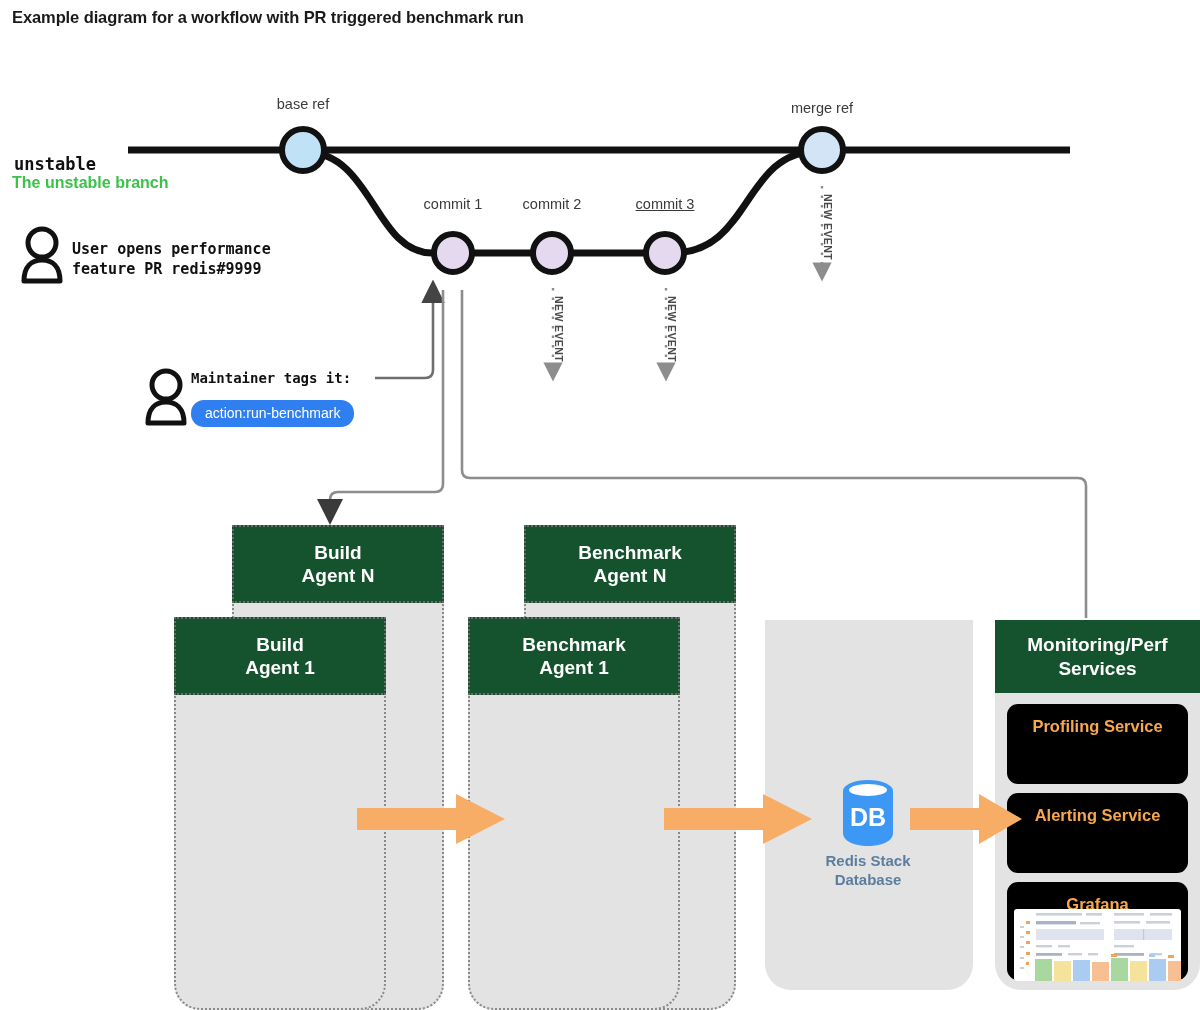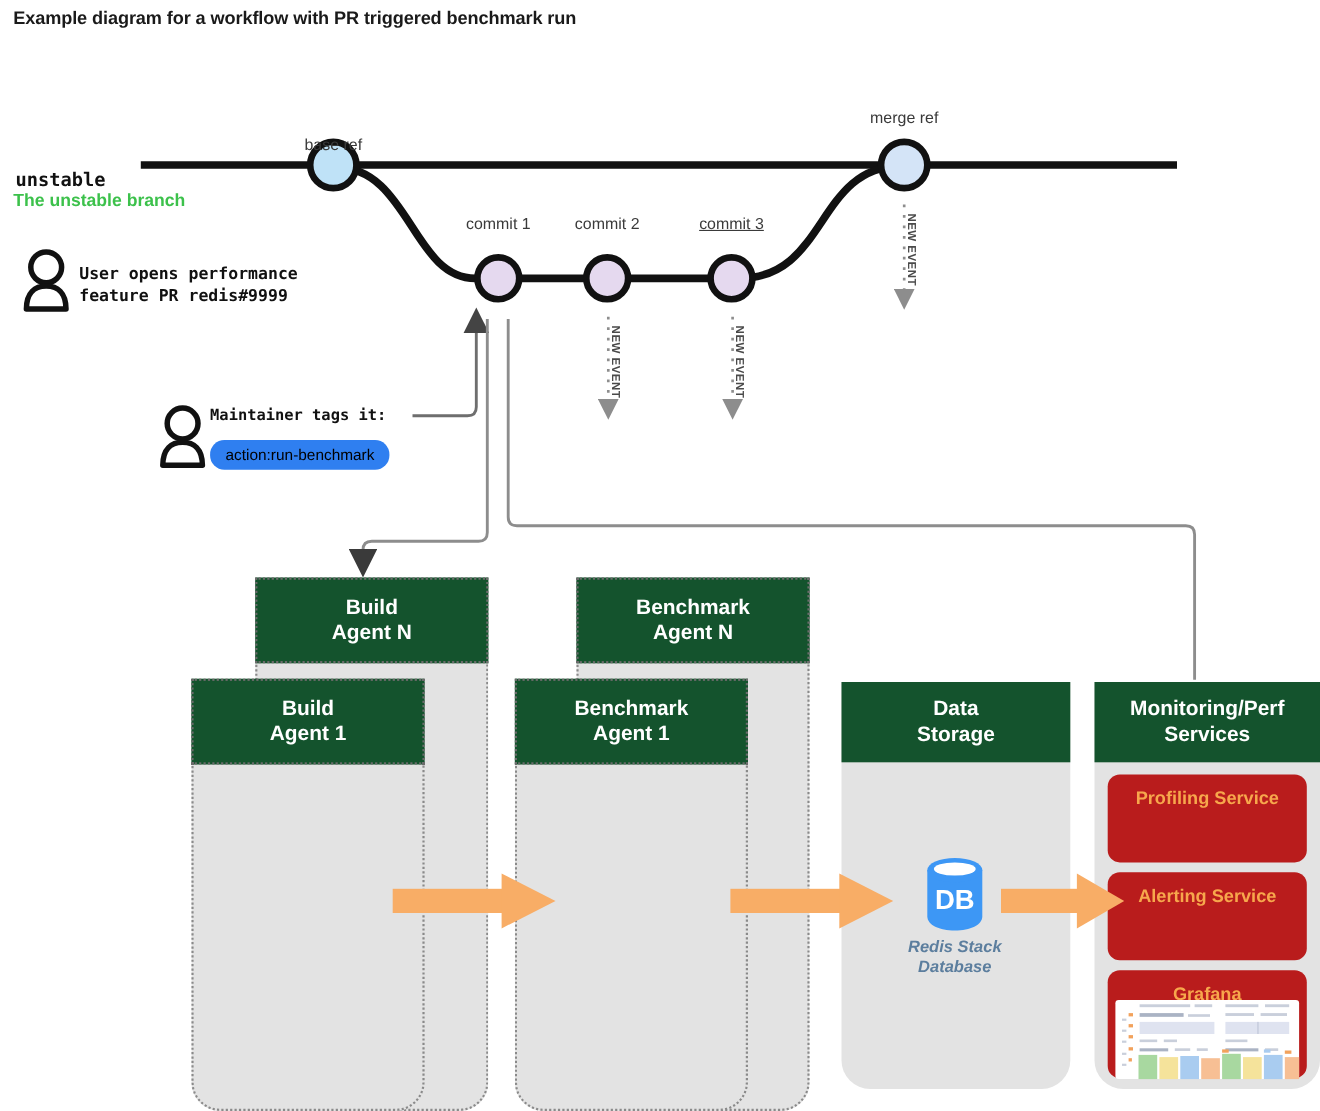--- a/index.html
+++ b/index.html
@@ -13,31 +13,31 @@
          color:#111;font-family:"DejaVu Sans Mono","Liberation Mono",monospace;margin-top:16px;}
   .branch-sub{position:absolute;left:12px;top:174px;font-size:16px;font-weight:bold;
          color:#3cc14b;}
   .node-label{position:absolute;font-size:14.5px;color:#3a3a3a;text-align:center;
          white-space:nowrap;}
   .mono{font-family:"DejaVu Sans Mono","Liberation Mono",monospace;
         font-size:15px;font-weight:bold;color:#111;line-height:1.5;white-space:pre;}
   .newevent{position:absolute;font-size:10.5px;font-weight:bold;color:#4a4a4a;
         letter-spacing:0.4px;transform:rotate(90deg);transform-origin:left top;
         white-space:nowrap;}
-  .tag-pill{position:absolute;background:#2f7ff0;color:#000000;border-radius:13px;
+  .tag-pill{position:absolute;background:#2f7ff0;color:#ffffff;border-radius:13px;
         padding:5px 14px 6px;font-size:14px;white-space:nowrap;}
   .panel{position:absolute;background:#e3e3e3;border:2.2px dotted #8a8a8a;
         border-radius:0 0 26px 26px;box-sizing:border-box;}
   .panel.solid{background:#e3e3e3;border:none;border-radius:0 0 26px 26px;}
   .hdr{position:absolute;background:#14532d;color:#fff;font-weight:bold;
         font-size:19px;line-height:1.22;text-align:center;display:flex;
         align-items:center;justify-content:center;box-sizing:border-box;
         border:2.2px dotted #6b6b6b;}
   .hdr.nodash{border:none;}
-  .svc{position:absolute;background:#b91c1c;border-radius:11px;}
+  .svc{position:absolute;background:#000000;border-radius:11px;}
   .svc-label{position:absolute;width:100%;top:13px;text-align:center;
         font-size:16.5px;font-weight:bold;color:#f7a74c;}
   .db-label{position:absolute;text-align:center;font-size:15px;font-weight:bold;
         color:#5c7e9e;line-height:1.25;white-space:nowrap;}
 </style>
 </head>
 <body>
 
 <div id="stage">
 
@@ -78,21 +78,21 @@
     <path d="M375,378 L425,378 Q433,378 433,370 L433,292" stroke="#6e6e6e" stroke-width="2.6" fill="none" marker-end="url(#arrUp)"></path>
 
     <path d="M443,290 L443,484 Q443,492 435,492 L338,492 Q330,492 330,500 L330,512" stroke="#8d8d8d" stroke-width="2.6" fill="none" marker-end="url(#arrDownDark)"></path>
 
     <path d="M462,290 L462,470 Q462,478 470,478 L1078,478 Q1086,478 1086,486 L1086,618" stroke="#8d8d8d" stroke-width="2.6" fill="none"></path>
   </svg>
 
   <div class="branch-name">unstable</div>
   <div class="branch-sub">The unstable branch</div>
 
-  <div class="node-label" style="left:238px;top:96px;width:130px;margin-top:28px;">base ref</div>
+  <div class="node-label" style="left:238px;top:96px;width:130px;">base ref</div>
   <div class="node-label" style="left:757px;top:100px;width:130px;">merge ref</div>
   <div class="node-label" style="left:388px;top:196px;width:130px;">commit 1</div>
   <div class="node-label" style="left:487px;top:196px;width:130px;">commit 2</div>
   <div class="node-label" style="left:600px;top:196px;width:130px;text-decoration:underline;">commit 3</div>
 
   <div class="newevent" style="left:565px;top:296px;">NEW EVENT</div>
   <div class="newevent" style="left:678px;top:296px;">NEW EVENT</div>
   <div class="newevent" style="left:834px;top:194px;">NEW EVENT</div>
 
   <svg class="layer">
@@ -139,26 +139,20 @@
 
   <div class="panel" style="left:468px;top:617px;width:212px;height:393px;"></div>
   <div class="hdr" style="left:468px;top:617px;width:212px;height:78px;">
     <div>
       <span>Benchmark</span><br>
       <span>Agent 1</span>
     </div>
   </div>
 
   <div class="panel solid" style="left:765px;top:620px;width:208px;height:370px;"></div>
-  <div class="hdr nodash" style="left:765px;top:620px;width:208px;height:73px;">
-    <div>
-      <span>Data</span><br>
-      <span>Storage</span>
-    </div>
-  </div>
 
   <div class="panel solid" style="left:995px;top:620px;width:205px;height:370px;"></div>
   <div class="hdr nodash" style="left:995px;top:620px;width:205px;height:73px;">
     <div>
       <span>Monitoring/Perf</span><br>
       <span>Services</span>
     </div>
   </div>
 
   <div class="svc" style="left:1007px;top:704px;width:181px;height:80px;">
@@ -249,18 +243,18 @@
     </g>
 
     <g transform="translate(843,779)">
       <path d="M0,12 L0,54 C0,62 11,67 25,67 C39,67 50,62 50,54 L50,12 Z" fill="#3d97f5"></path>
       <ellipse cx="25" cy="12" rx="25" ry="11" fill="#3d97f5"></ellipse>
       <ellipse cx="25" cy="11" rx="19" ry="6" fill="#ffffff"></ellipse>
       <text x="25" y="47" text-anchor="middle" fill="#ffffff" font-family="Liberation Sans, sans-serif" font-size="25" font-weight="bold">DB</text>
     </g>
   </svg>
 
-  <div class="db-label" style="left:788px;top:852px;width:160px;font-style:italic;">
+  <div class="db-label" style="left:788px;top:852px;width:160px;">
     <span>Redis Stack</span><br>
     <span>Database</span>
   </div>
 
 </div>
 
 </body></html>

